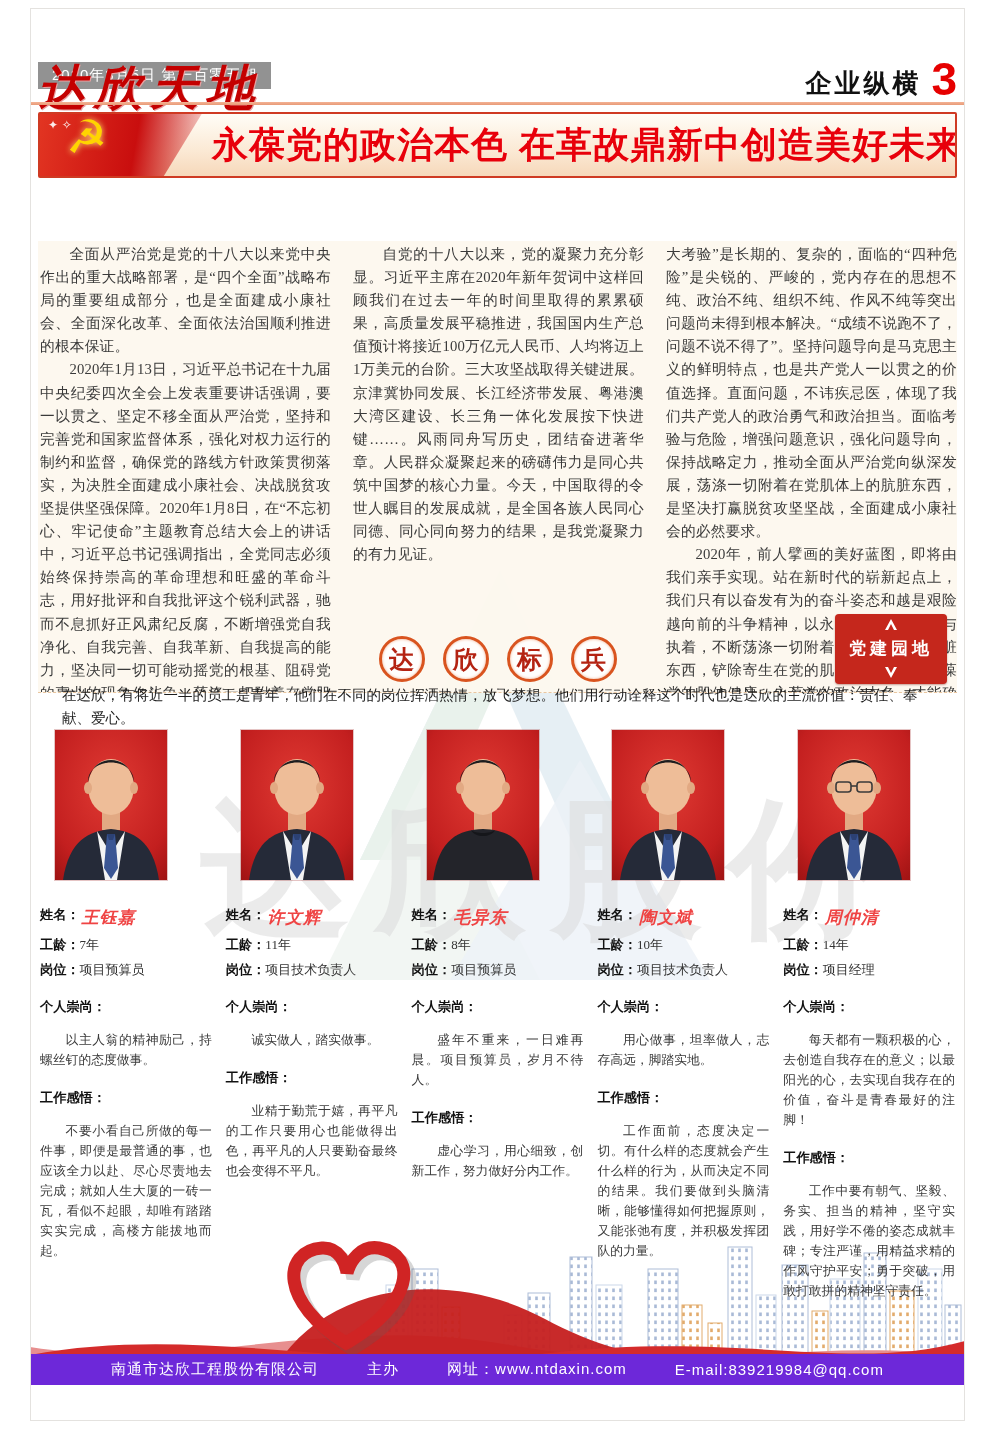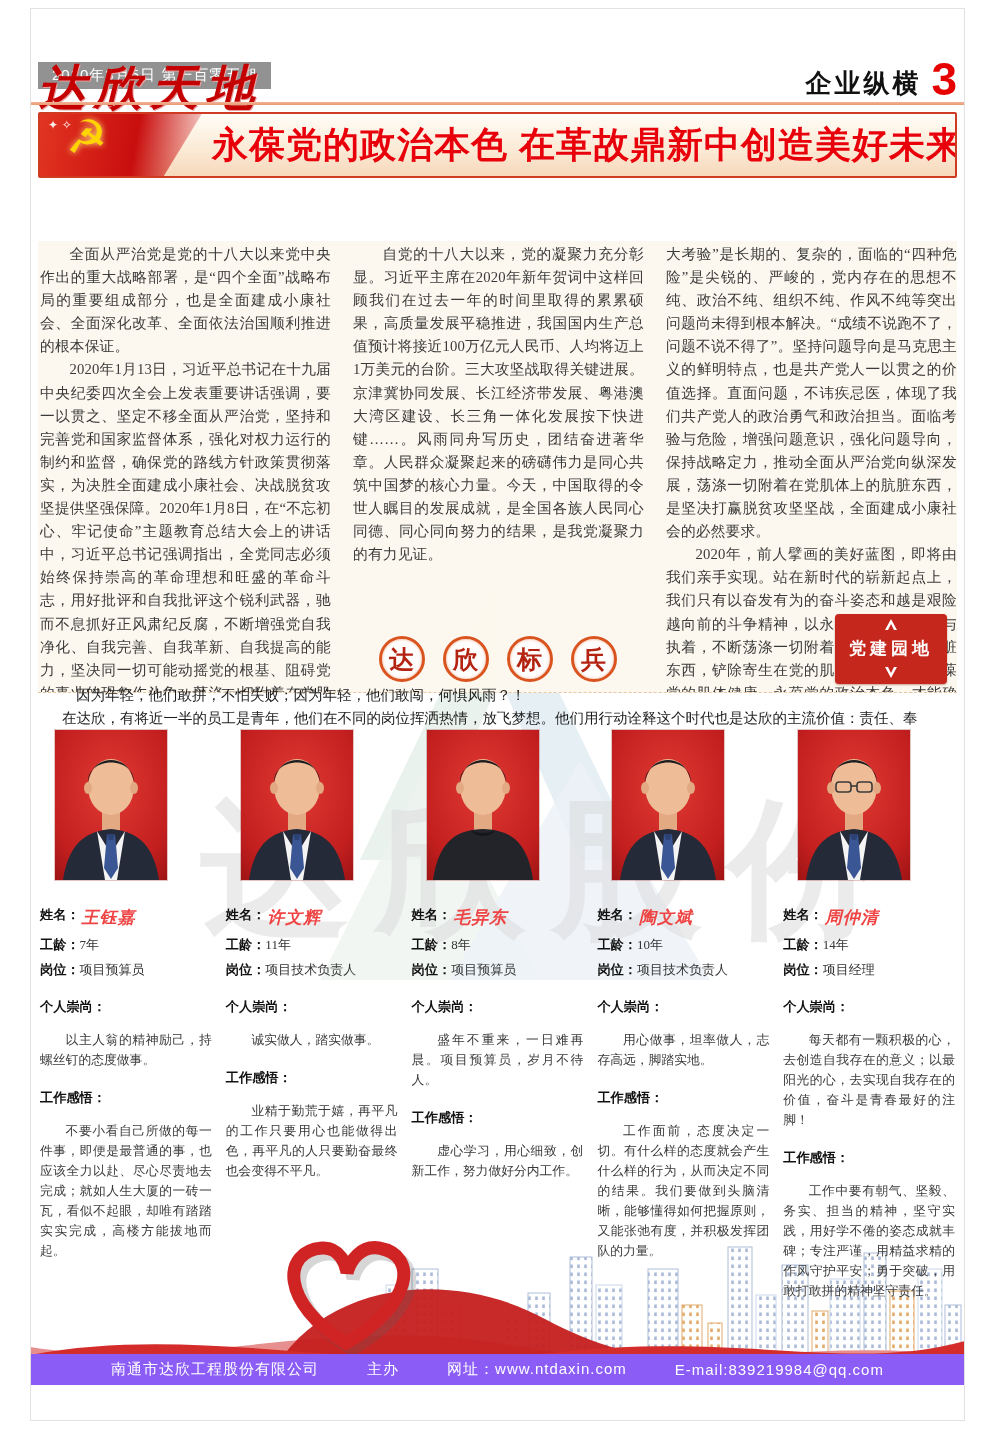--- a/index.html
+++ b/index.html
@@ -83,21 +83,21 @@
   .p-head{margin-top:19px;font-family:"Liberation Sans",sans-serif;font-weight:bold;
         color:#111;font-size:13.2px;}
   .p-body{margin:14px 0 0 0;font-size:12.8px;line-height:20px;text-align:justify;
         text-indent:2em;color:#3a3a3a;}
 
   
   .decoration{position:absolute;left:30px;right:30px;bottom:54px;height:168px;z-index:0;}
   .decoration svg{display:block;width:100%;height:100%;}
 
   
-  .footer{position:absolute;left:30px;right:30px;bottom:52px;height:31px;background:#8b5cf6;
+  .footer{position:absolute;left:30px;right:30px;bottom:52px;height:31px;background:#6d28d9;
         display:flex;align-items:center;justify-content:center;gap:48px;z-index:4;
         font-family:"Liberation Sans",sans-serif;font-size:15px;color:#fff;letter-spacing:1px;}
 </style>
 </head>
 <body>
 
 <div class="page">
   <div class="page-frame"></div>
 
   <div class="header">
@@ -154,21 +154,20 @@
     </div>
   </div>
 
   <div class="badge-row" id="badge-row">
       <div class="badge-circle">达</div>
       <div class="badge-circle">欣</div>
       <div class="badge-circle">标</div>
       <div class="badge-circle">兵</div>
     </div>
   <div class="intro">
-    <div class="l1">因为年轻，他们敢拼，不怕失败；因为年轻，他们敢闯，何惧风雨？！</div>
     <div>在达欣，有将近一半的员工是青年，他们在不同的岗位挥洒热情，放飞梦想。他们用行动诠释这个时代也是达欣的主流价值：责任、奉献、爱心。</div>
   </div>
 
   <div class="profiles" id="profiles">
       <div class="profile">
         <div class="photo">
           <svg width="112" height="150" viewBox="0 0 112 150">
             <defs>
               <radialGradient id="bgR" cx="50%" cy="38%" r="80%">
                 <stop offset="0%" stop-color="#e03a33"></stop>

